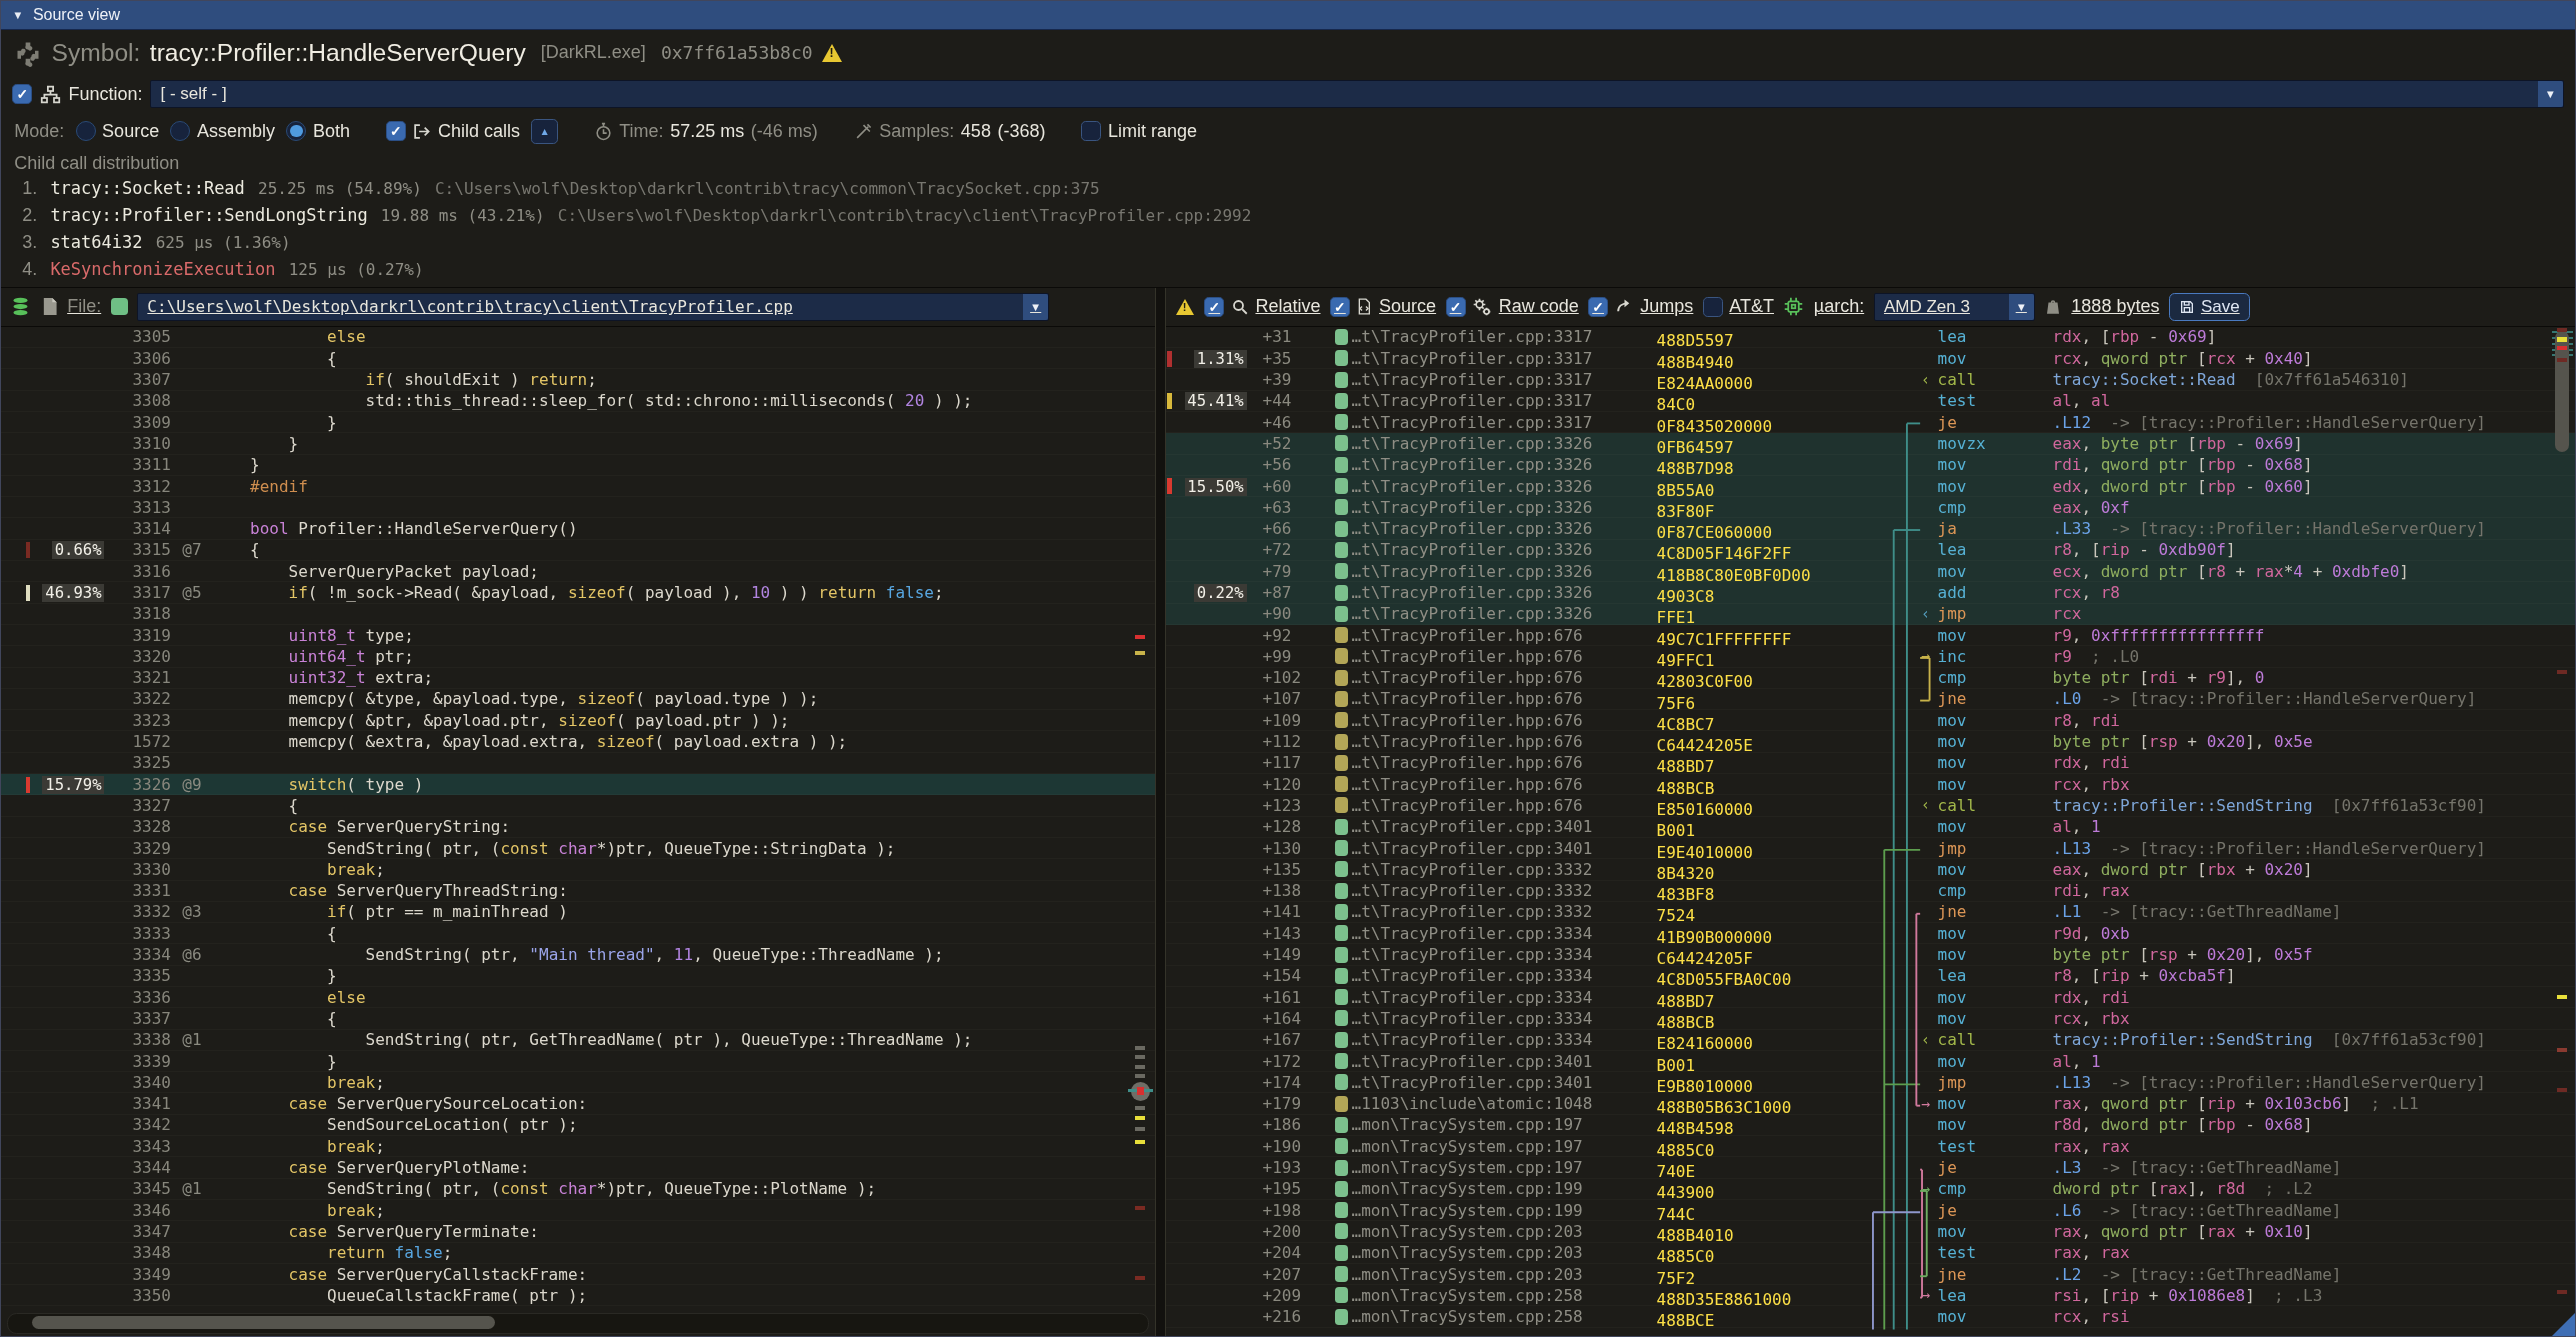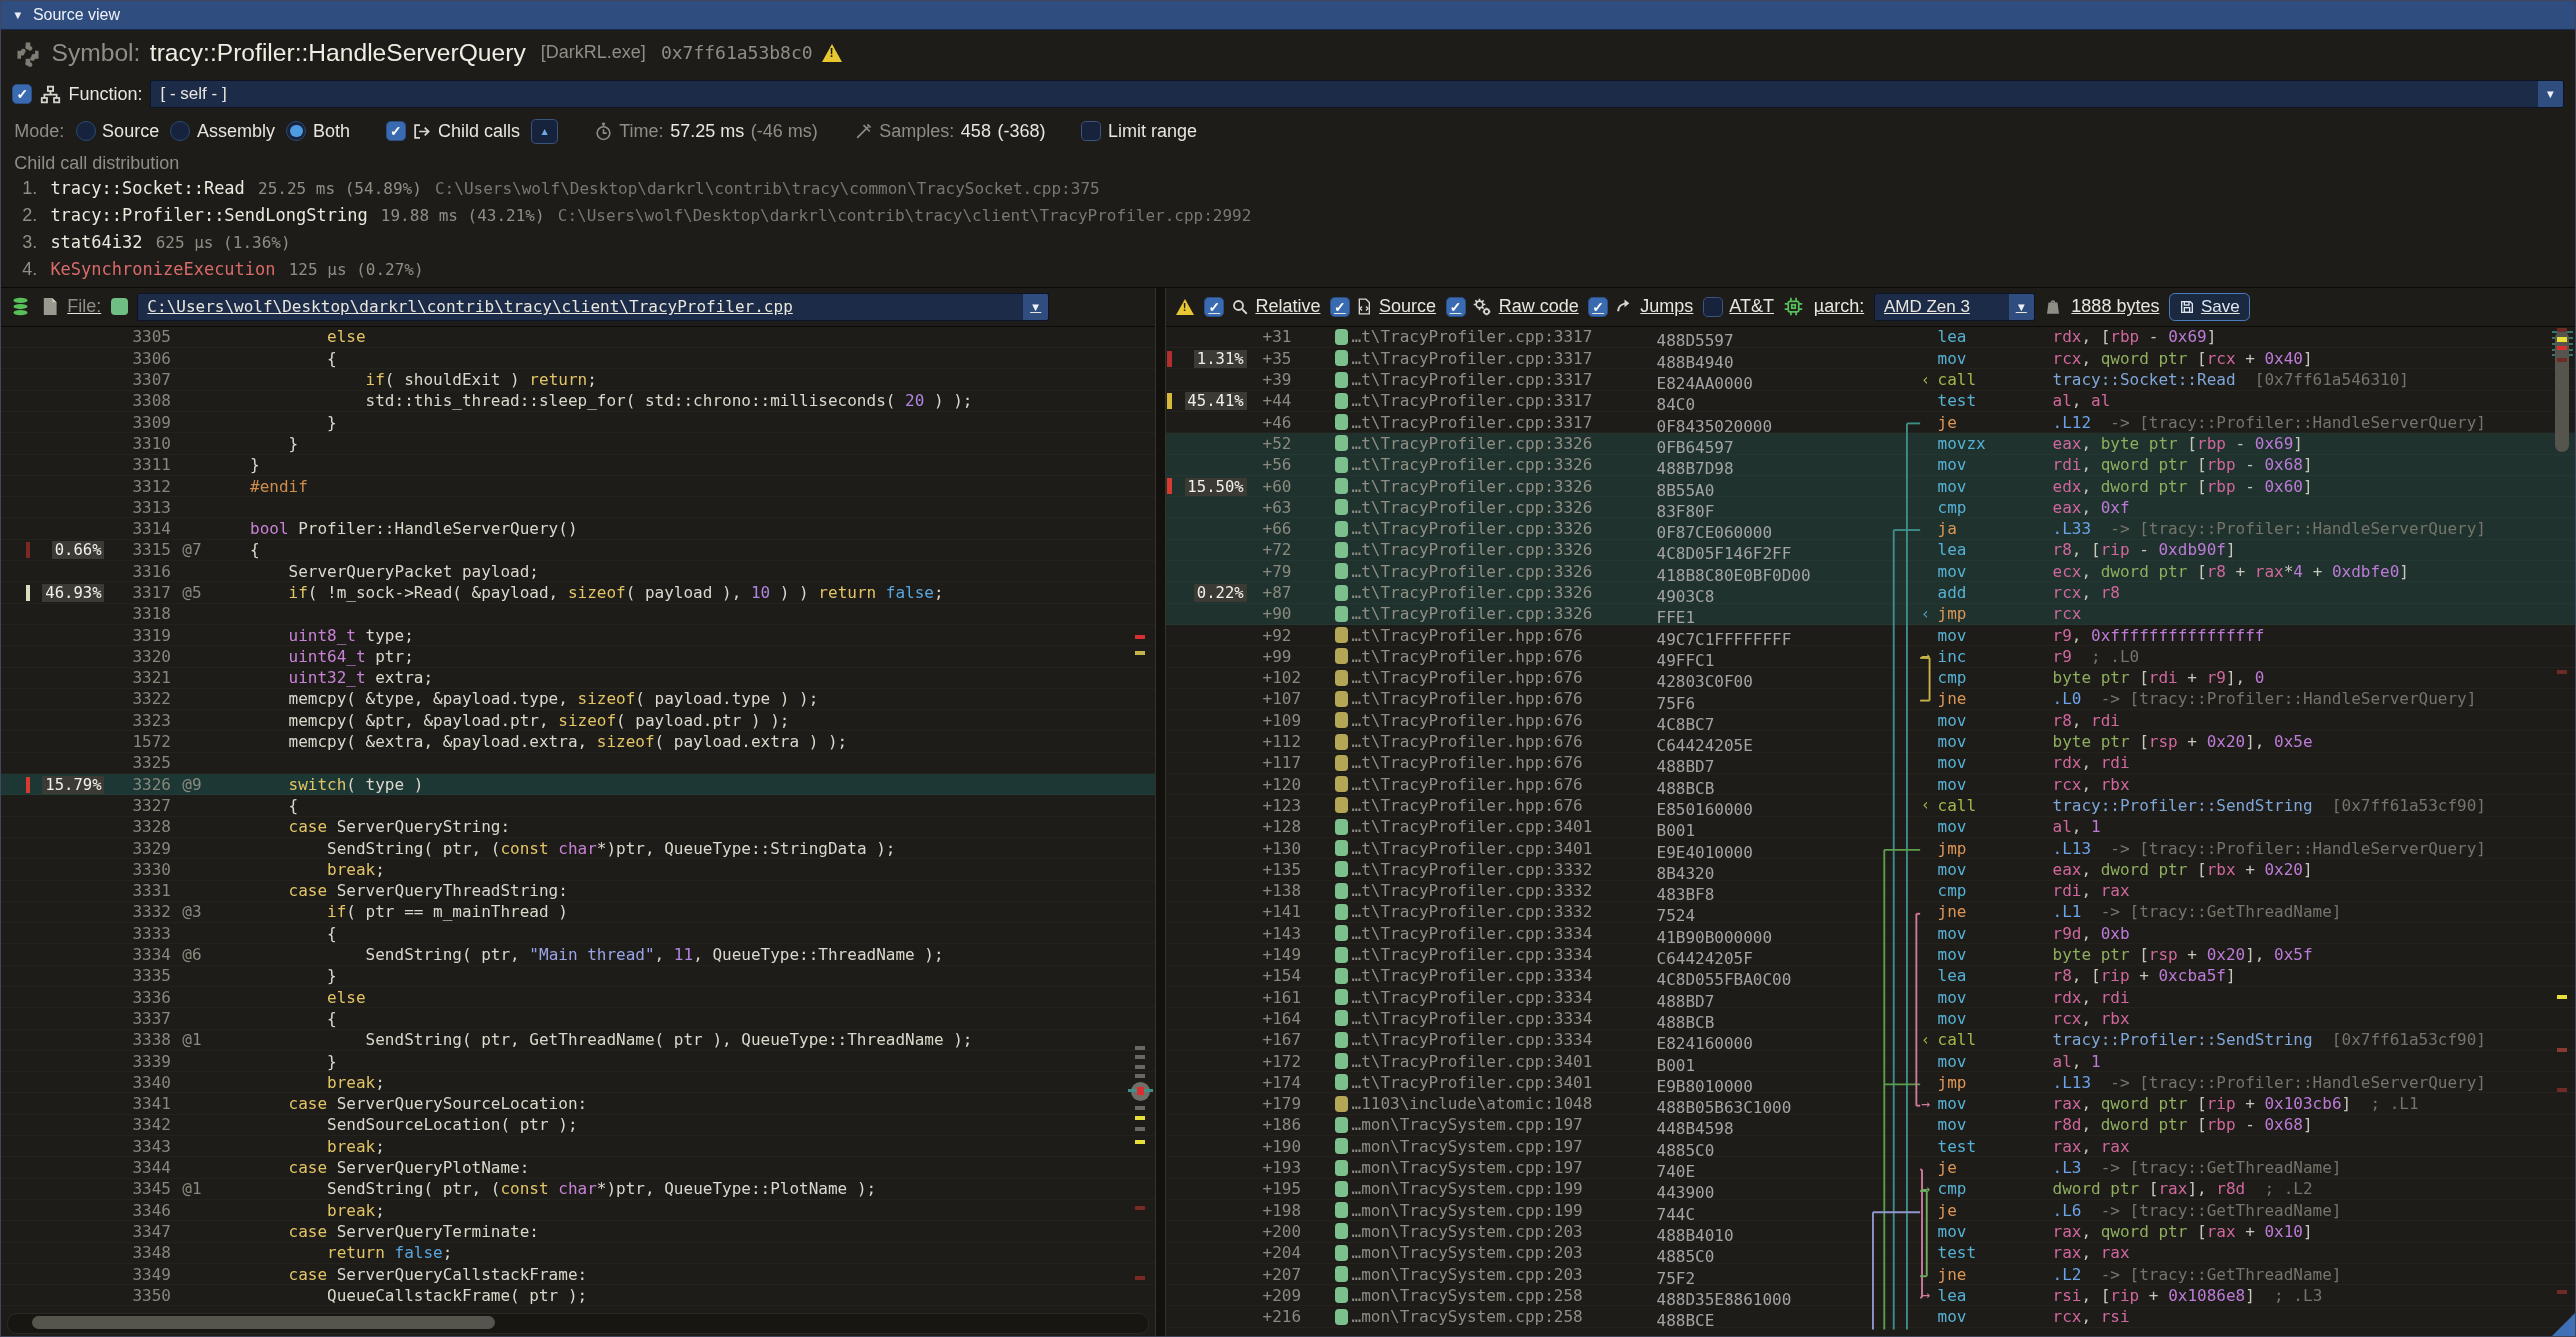--- a/index.html
+++ b/index.html
@@ -62,21 +62,21 @@
   .tk-st{color:#9aa3e8}.tk-pp{color:#cf8e4f}.tk-pl{color:#dcd8cd}
   
   .arow{display:flex;align-items:center;height:21.3px;border-bottom:0.9px solid rgba(130,128,112,0.06);white-space:pre;box-sizing:border-box;}
   .arow.hl{background:#1f322e;}
   .ar-pct{width:81px;flex:none;position:relative;text-align:right;box-sizing:border-box;}
   .ar-bar{position:absolute;left:1.9px;top:1.9px;width:4.7px;height:16px;}
   .ar-off{width:62px;flex:none;padding-left:16px;color:#8a897f;box-sizing:border-box;}
   .ar-boxc{width:43px;flex:none;padding-left:26.4px;box-sizing:border-box;display:flex;align-items:center;}
   .ar-box{width:13.2px;height:16px;border-radius:3.8px;}
   .ar-file{width:263px;flex:none;color:#8f8e85;overflow:hidden;}
-  .ar-bytes{width:223px;flex:none;padding-left:42px;box-sizing:border-box;color:#a3a3a3;margin-top:8px;}
+  .ar-bytes{width:223px;flex:none;padding-left:42px;box-sizing:border-box;color:#fde047;margin-top:8px;}
   .ar-j{width:100px;flex:none;position:relative;text-align:right;padding-right:7.6px;box-sizing:border-box;font-size:15px;}
   .ar-mn{width:115px;flex:none;}
   .mn-c{color:#56b1d4}.mn-j{color:#dc9656}.mn-ca{color:#a3b84a}
   .tk-r{color:#d0679d}.tk-pt{color:#8fae5f}.tk-im{color:#bd7bd8}.tk-lb{color:#6ba3e8}
   .tk-tg{color:#7ea6d8}.tk-gy{color:#75746b}.tk-pu{color:#c9c6bc}
   #jumpsvg{position:absolute;top:0;pointer-events:none;}
   
   .hscroll{height:19px;flex:none;margin:1.9px 5.7px 1.9px 5.7px;background:#171611;border:0.9px solid #2a2924;border-radius:9.4px;position:relative;}
   .hthumb{position:absolute;top:1.9px;height:13.2px;border-radius:6.6px;background:#55544d;}
   .vtrack{position:absolute;width:21px;top:0;bottom:0;}

